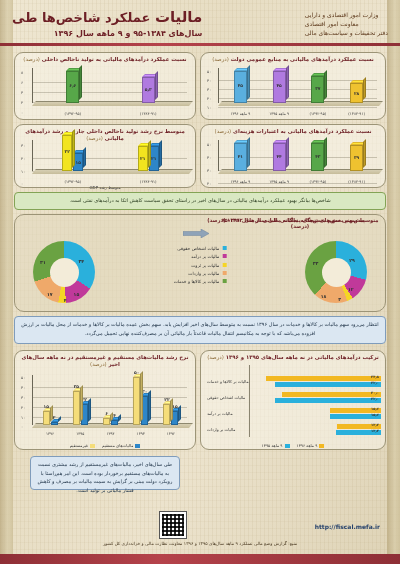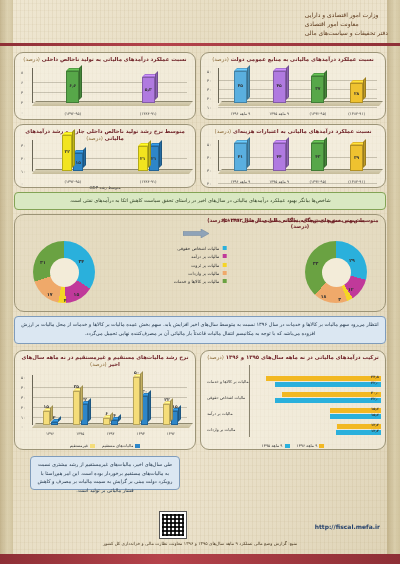--- a/index.html
+++ b/index.html
@@ -195,20 +195,25 @@
 <div class="edge-l"></div>
 <div class="edge-r"></div>
 
 <div class="header">
   <div class="logo-block">
     <div class="logo-line">وزارت امور اقتصادی و دارایی</div>
     <div class="logo-line">معاونت امور اقتصادی</div>
     <div class="logo-line">دفتر تحقیقات و سیاست‌های مالی</div>
   </div>
   <div class="title-block">
+    <div class="main-title">
+      <span class="big">مالیات</span>
+      <span>عملکرد شاخص‌ها طی</span>
+    </div>
+    <div class="sub-title">سال‌های ۱۳۸۴-۹۵ و ۹ ماهه سال ۱۳۹۶</div>
   </div>
 </div>
 
 <div class="card" style="left:14px; top:52px; width:182px; height:68px;">
   <div class="card-title">
     <span>نسبت عملکرد درآمدهای مالیاتی به تولید ناخالص داخلی</span>
     <span class="unit">(درصد)</span>
   </div>
   <div class="plot">
     <div class="axis-wrap">

